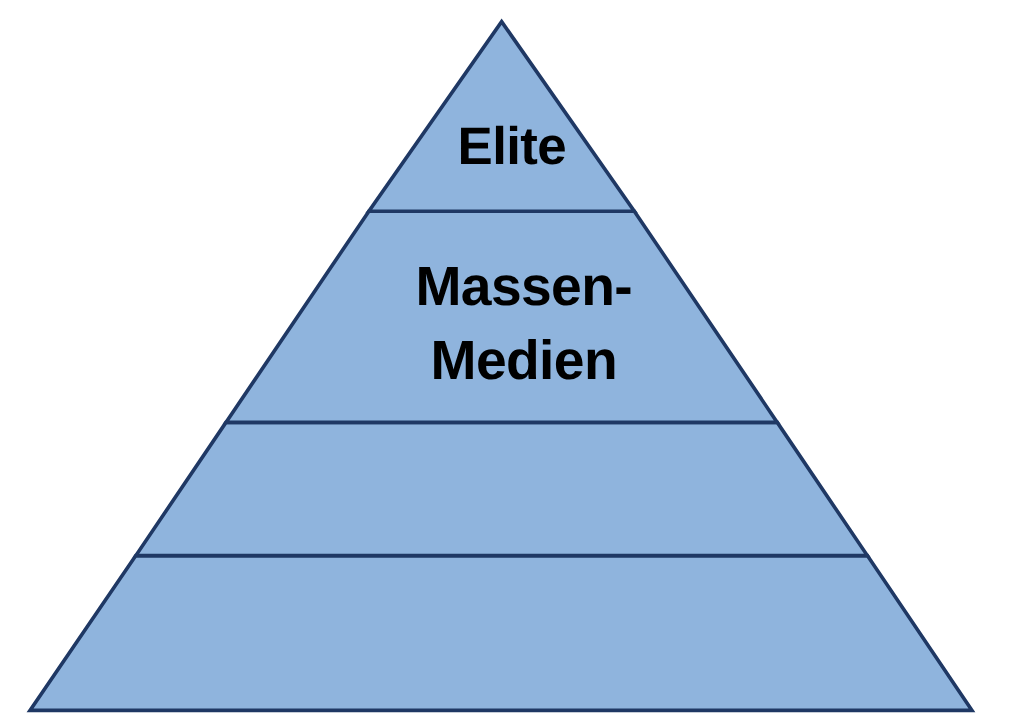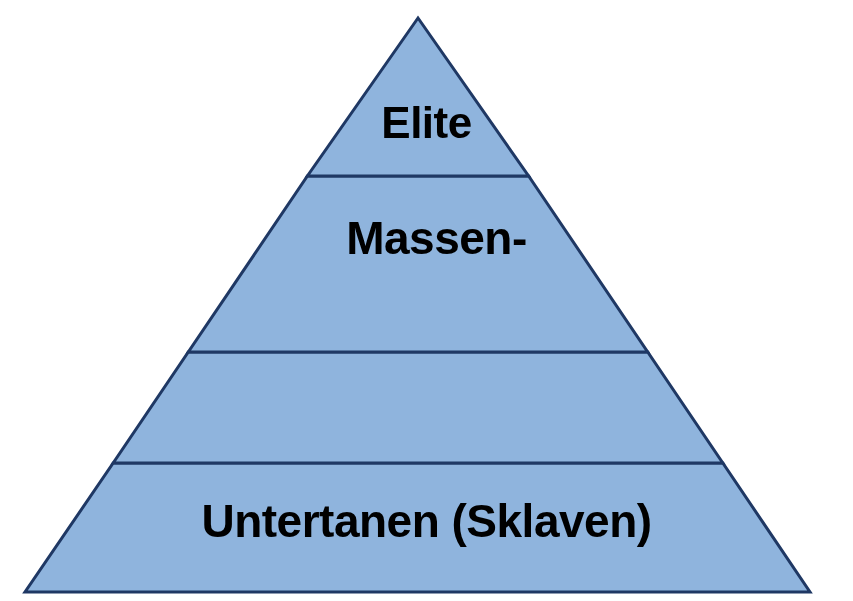--- a/index.html
+++ b/index.html
@@ -86,18 +86,18 @@
 
     <polygon points="307.4,176 528.6,176 647.7,352 188.3,352" fill="#8FB4DD" stroke="#1F3864" stroke-width="3" stroke-linejoin="miter"></polygon>
 
     <polygon points="418,18 528.6,176 307.4,176" fill="#8FB4DD" stroke="#1F3864" stroke-width="3" stroke-linejoin="miter"></polygon>
   </svg>
 
   <div class="tier-label" id="label-elite">Elite</div>
 
   <div class="tier-label" id="label-massenmedien">
     <span class="line">Massen-</span>
+    <span class="line">Medien</span>
   </div>
 
 
-  <div class="tier-label" id="label-untertanen">Untertanen (Sklaven)</div>
 
 </div>
 
 </body></html>

